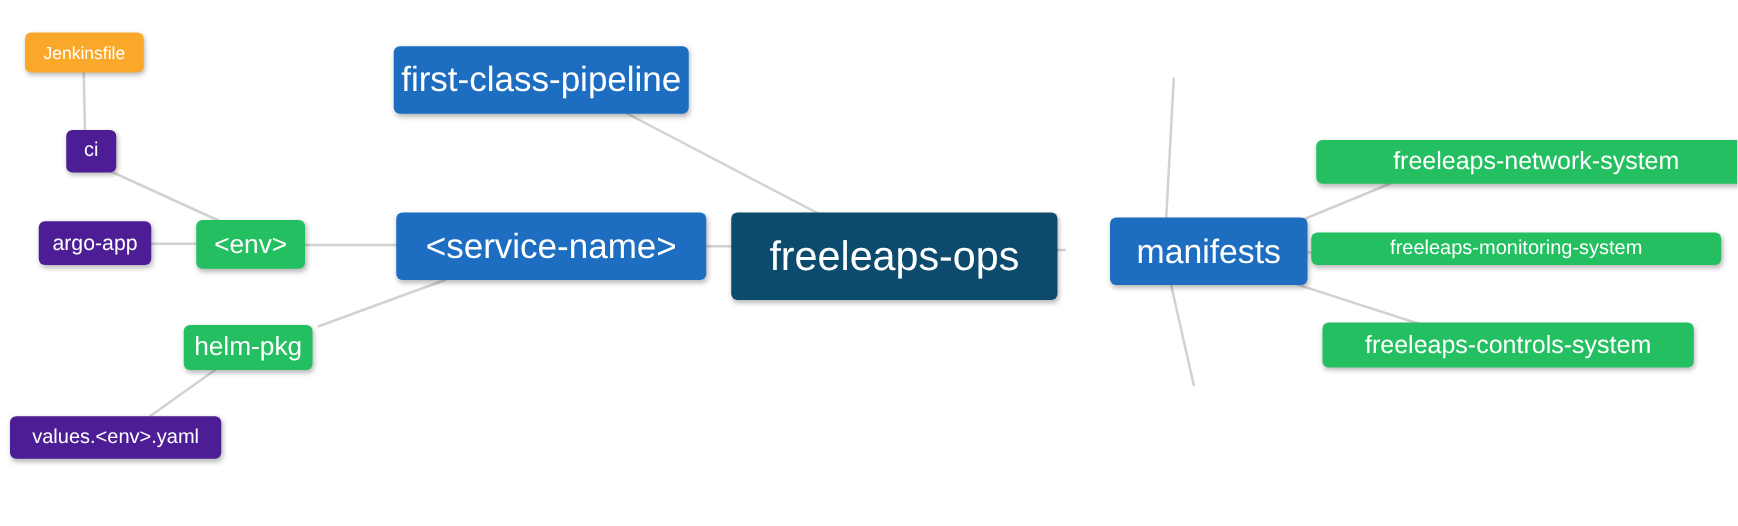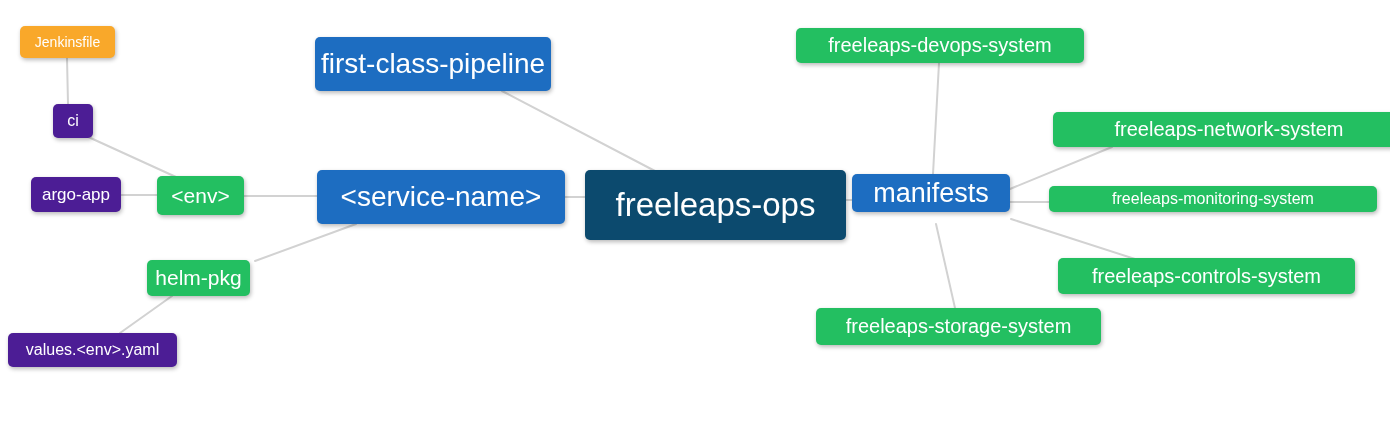--- a/index.html
+++ b/index.html
@@ -75,29 +75,27 @@
   <div class="node red" style="left:31px;  top:177px; width:90px;  height:35px; font-size:17px;">argo-app</div>
 
   <div class="node green" style="left:157px; top:176px; width:87px;  height:39px; font-size:21px;">&lt;env&gt;</div>
 
   <div class="node blue" style="left:315px; top:37px;  width:236px; height:54px; font-size:28px;">first-class-pipeline</div>
 
   <div class="node blue" style="left:317px; top:170px; width:248px; height:54px; font-size:28px;">&lt;service-name&gt;</div>
 
   <div class="node dark" style="left:585px; top:170px; width:261px; height:70px; font-size:33px;">freeleaps-ops</div>
 
-  <div class="node blue" style="left:852px; top:174px; width:158px; height:38px; font-size:27px;">manifests</div>
+  <div class="node blue" style="left:888px; top:174px; width:158px; height:54px; font-size:27px;">manifests</div>
 
   <div class="node green" style="left:147px; top:260px; width:103px; height:36px; font-size:21px;">helm-pkg</div>
 
   <div class="node red" style="left:8px;   top:333px; width:169px; height:34px; font-size:16px;">values.&lt;env&gt;.yaml</div>
 
-  <div class="node green" style="left:796px; top:28px;  width:288px; height:35px; font-size:20px;">freeleaps-devops-system</div>
 
   <div class="node green" style="left:1053px; top:112px; width:352px; height:35px; font-size:20px;">freeleaps-network-system</div>
 
   <div class="node green" style="left:1049px; top:186px; width:328px; height:26px; font-size:16px;">freeleaps-monitoring-system</div>
 
   <div class="node green" style="left:1058px; top:258px; width:297px; height:36px; font-size:20px;">freeleaps-controls-system</div>
 
-  <div class="node green" style="left:816px; top:308px; width:285px; height:37px; font-size:20px;">freeleaps-storage-system</div>
 
 </div>
 
 </body></html>

